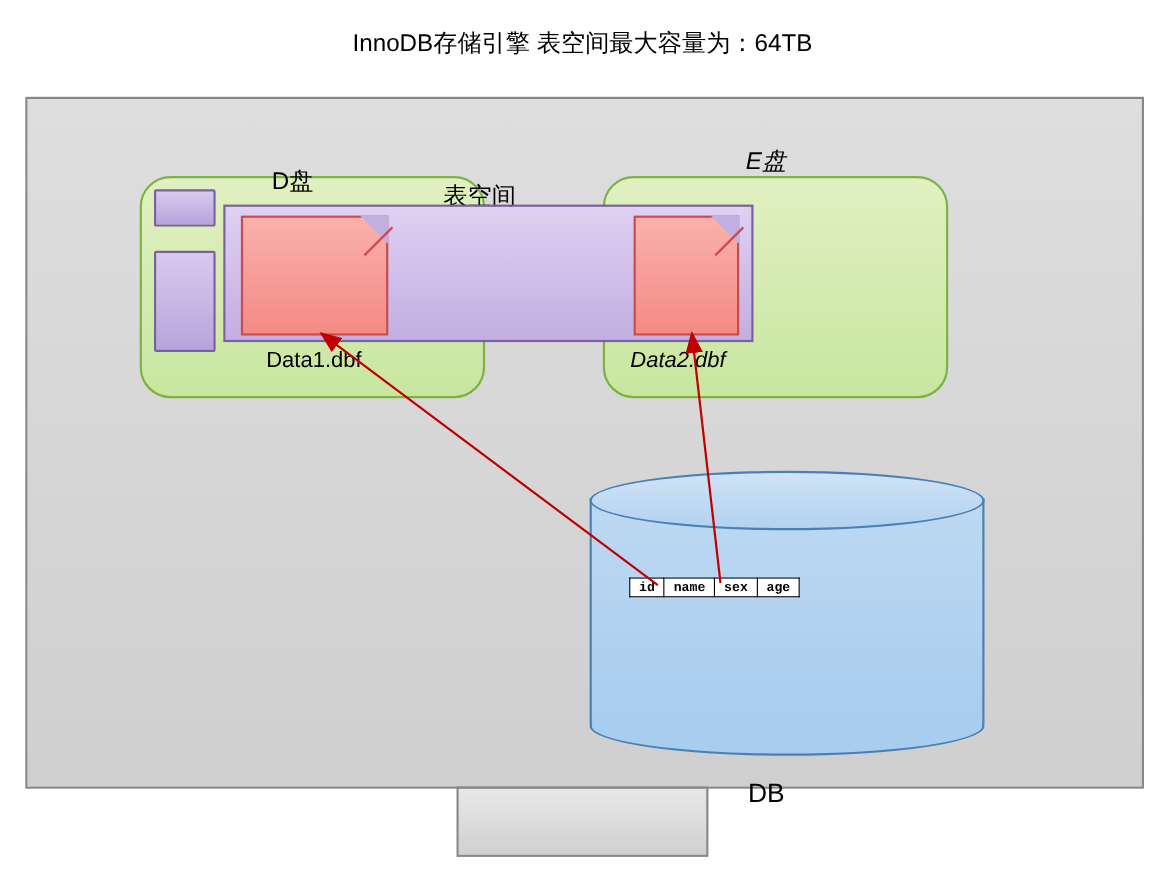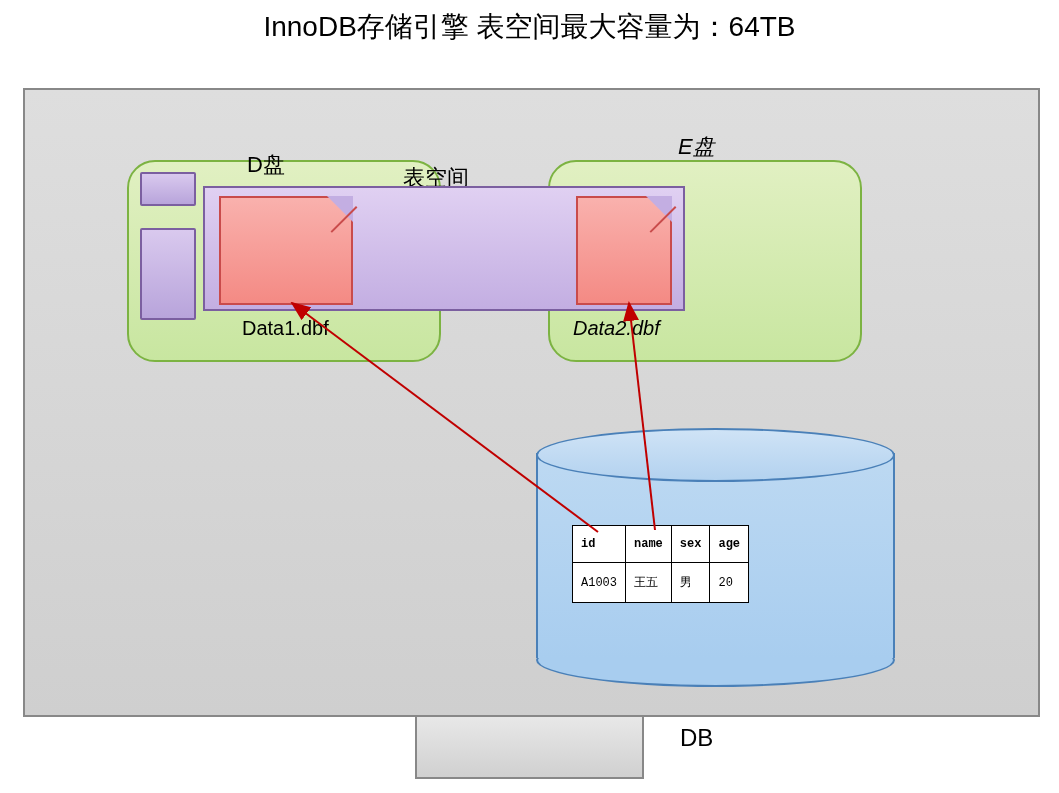--- a/index.html
+++ b/index.html
@@ -6,25 +6,25 @@
     margin: 0;
     padding: 0;
     font-family: Arial, "Microsoft YaHei", sans-serif;
     background: #fff;
     width: 1059px;
     height: 793px;
     position: relative;
   }
   .title {
     position: absolute;
-    top: 8px;
+    top: 24px;
     left: 0;
     right: 0;
     text-align: center;
-    font-size: 28px;
+    font-size: 22px;
     color: #000;
   }
   
   .monitor {
     position: absolute;
     left: 23px;
     top: 88px;
     width: 1013px;
     height: 625px;
     background: linear-gradient(to bottom,#dedede,#cfcfcf);
@@ -133,36 +133,36 @@
     position: absolute;
     left: 0; top: 205px;
     width: 355px; height: 50px;
     background: #a8cdef;
     border: 2px solid #4a80b8;
     border-radius: 50%;
   }
   .db-label {
     position: absolute;
     left: 680px;
-    top: 724px;
+    top: 708px;
     font-size: 24px;
     color: #000;
   }
   
   .data-table {
     position: absolute;
     left: 572px;
     top: 525px;
     border-collapse: collapse;
     background: #fff;
     font-size: 12px;
   }
   .data-table th, .data-table td {
     border: 1px solid #000;
-    padding: 11px 8px;
+    padding: 1px 8px;
     text-align: left;
     font-family: "Courier New", monospace;
   }
   .data-table th { font-weight: bold; }
 
   
   svg.arrows {
     position: absolute;
     left: 0; top: 0;
     width: 1059px;
@@ -209,26 +209,20 @@
 </div>
 <div class="db-label">DB</div>
 
 <table class="data-table">
   <tbody>
       <tr>
     <th>id</th>
     <th>name</th>
     <th>sex</th>
     <th>age</th>
-  </tr>
-  <tr>
-    <td>A1003</td>
-    <td>王五</td>
-    <td>男</td>
-    <td>20</td>
   </tr>
 </tbody>
   </table>
 
 <svg class="arrows">
   <defs>
     <marker id="arrowhead" markerWidth="10" markerHeight="8" refX="9" refY="4" orient="auto">
       <polygon points="0 0, 10 4, 0 8" fill="#c00000"></polygon>
     </marker>
   </defs>

